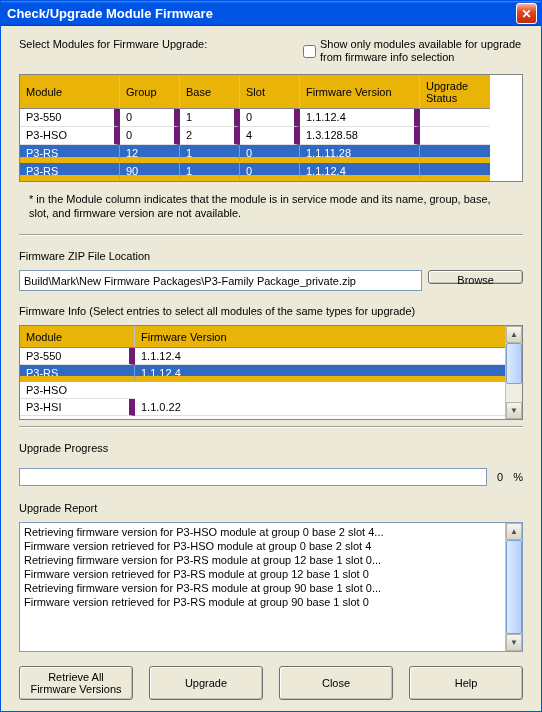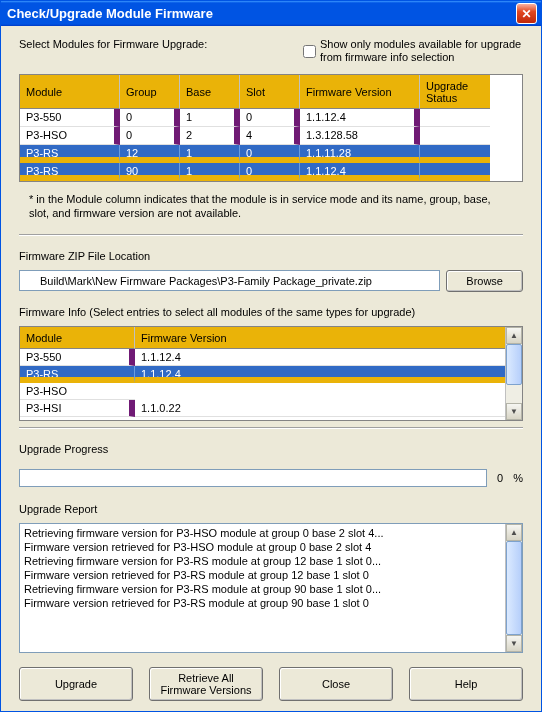--- a/index.html
+++ b/index.html
@@ -103,32 +103,32 @@
     border: none;
     border-top: 1px solid #a0a0a0;
     border-bottom: 1px solid #fff;
     margin: 2px 0 6px 0;
   }
   .label-row { margin-top: 4px; margin-bottom: 4px; }
   .zip-row { display: flex; gap: 6px; margin-bottom: 6px; }
   .zip-row input[type=text] {
     flex: 1;
     border: 1px solid #7f9db9;
-    padding: 2px 20px;
+    padding: 2px 4px;
     height: 21px;
     font: inherit;
     background: #fff;
   }
   .btn {
     background: #ece9d8;
     border: 1px solid #707070;
     border-radius: 3px;
-    padding: 3px 19px;
+    padding: 3px 28px;
     font: inherit;
-    height: 22px;
+    height: 14px;
     cursor: pointer;
     box-shadow: inset 1px 1px 0 #fff, inset -1px -1px 0 #c0c0c0;
   }
   .fw-info-wrap {
     display: flex;
     border: 1px solid #848484;
     background: #fff;
     height: 95px;
   }
   .fw-info-grid { flex: 1; overflow: hidden; }
@@ -308,20 +308,20 @@
       <div class="scrollbar">
         <div class="sb-btn">▲</div>
         <div class="sb-track">
             <div class="sb-thumb" style="top:0; height:100%;"></div>
           </div>
         <div class="sb-btn">▼</div>
       </div>
     </div>
 
     <div class="button-bar">
+      <button class="btn">Retrieve All Firmware Versions</button>
       <button class="btn">Upgrade</button>
-      <button class="btn">Retrieve All Firmware Versions</button>
       <button class="btn">Close</button>
       <button class="btn">Help</button>
     </div>
 
   </div>
 </div>
 
 </body></html>

